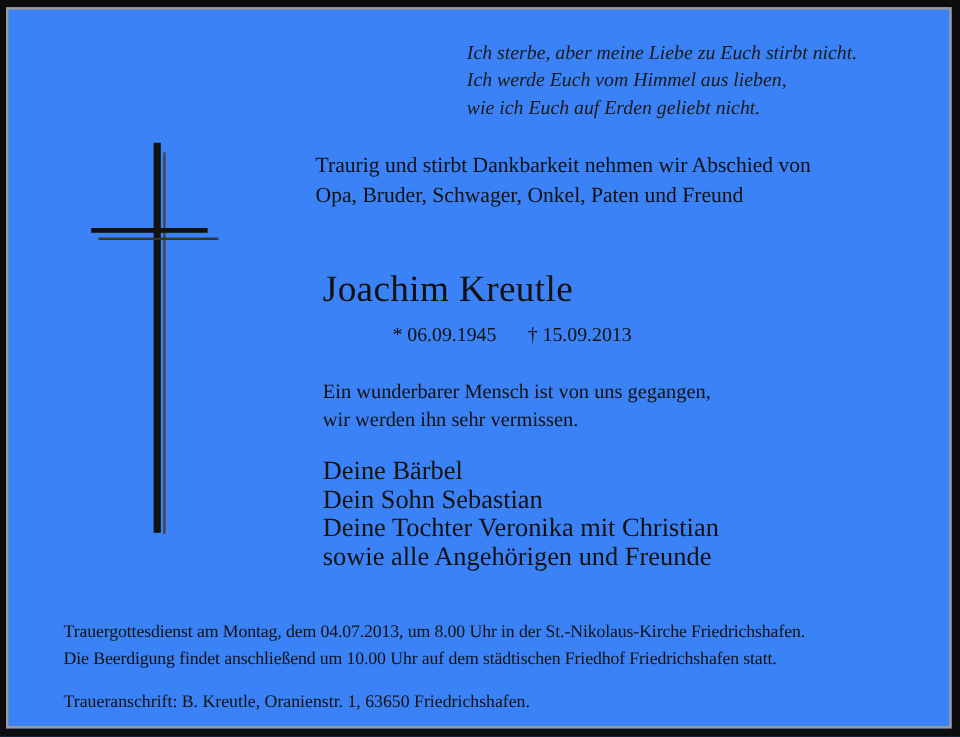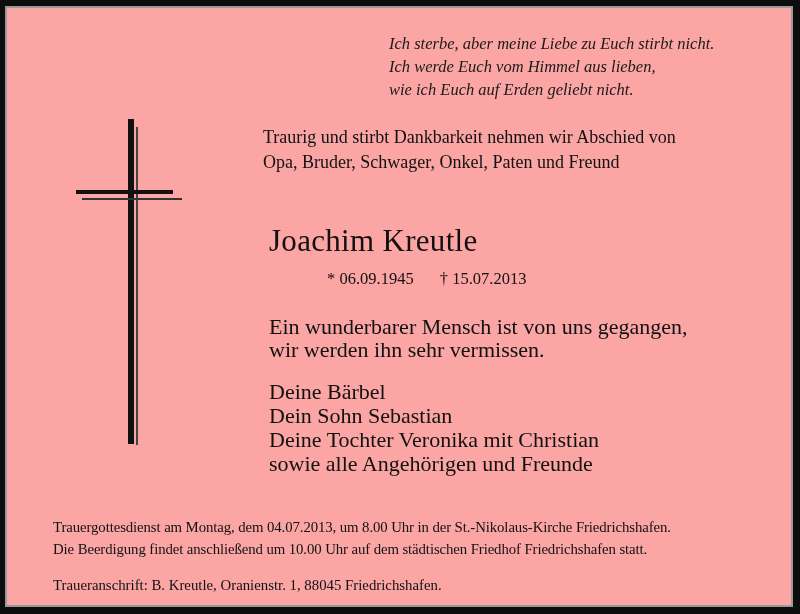--- a/index.html
+++ b/index.html
@@ -2,42 +2,42 @@
 <html><head>
   <meta charset="utf-8">
   <style>
     html, body { margin: 0; padding: 0; }
     body {
       width: 800px; height: 614px; background: #0d0d0d; position: relative; overflow: hidden;
       font-family: "DejaVu Serif", "Liberation Serif", serif; color: #111;
     }
     .frame {
       position: absolute; left: 5px; top: 6px; width: 788px; height: 601px;
-      border: 2px solid #9a9a9a; background: #fca5a5; box-sizing: border-box;
+      border: 2px solid #9a9a9a; background: #3b82f6; box-sizing: border-box;
     }
     .abs { position: absolute; white-space: nowrap; }
     .motto {
       left: 382px; top: 24px; font-family: "Liberation Serif", serif; font-style: italic;
       font-size: 16.5px; line-height: 23px; color: #1a1a1a;
     }
     .motto div, .intro div, .tribute div, .family div, .service div { height: inherit; }
     .intro {
       left: 256px; top: 117px; font-family: "Liberation Serif", serif;
       font-size: 18px; line-height: 25px;
     }
     .name {
       left: 262px; top: 205px; font-family: "Liberation Serif", serif;
       font-size: 31px; line-height: 56px; letter-spacing: 0.3px;
     }
     .dates {
       left: 320px; top: 261px; font-family: "Liberation Serif", serif; font-size: 16.5px; line-height: 20px;
     }
     .dates span + span { margin-left: 22px; }
     .tribute {
-      left: 262px; top: 307px; font-family: "Liberation Serif", serif; font-size: 22px; line-height: 23px;
+      left: 262px; top: 307px; font-family: "Liberation Serif", serif; font-size: 17px; line-height: 23px;
     }
     .family {
       left: 262px; top: 372px; font-family: "Liberation Serif", serif; font-size: 22px; line-height: 24px;
     }
     .service {
       left: 46px; top: 508px; font-family: "Liberation Serif", serif; font-size: 14.8px; line-height: 22px;
       letter-spacing: -0.1px;
     }
     .address {
       left: 46px; top: 566px; font-family: "Liberation Serif", serif; font-size: 14.8px; line-height: 22px;
@@ -63,34 +63,34 @@
 
   <div class="abs intro">
     <div>Traurig und stirbt Dankbarkeit nehmen wir Abschied von</div>
     <div>Opa, Bruder, Schwager, Onkel, Paten und Freund</div>
   </div>
 
   <div class="abs name">Joachim Kreutle</div>
 
   <div class="abs dates">
     <span>* 06.09.1945</span>
-    <span>† 15.07.2013</span>
+    <span>† 15.09.2013</span>
   </div>
 
   <div class="abs tribute">
     <div>Ein wunderbarer Mensch ist von uns gegangen,</div>
     <div>wir werden ihn sehr vermissen.</div>
   </div>
 
   <div class="abs family">
     <div>Deine Bärbel</div>
     <div>Dein Sohn Sebastian</div>
     <div>Deine Tochter Veronika mit Christian</div>
     <div>sowie alle Angehörigen und Freunde</div>
   </div>
 
   <div class="abs service">
     <div>Trauergottesdienst am Montag, dem 04.07.2013, um 8.00 Uhr in der St.-Nikolaus-Kirche Friedrichshafen.</div>
     <div>Die Beerdigung findet anschließend um 10.00 Uhr auf dem städtischen Friedhof Friedrichshafen statt.</div>
   </div>
 
-  <div class="abs address">Traueranschrift: B. Kreutle, Oranienstr. 1, 88045 Friedrichshafen.</div>
+  <div class="abs address">Traueranschrift: B. Kreutle, Oranienstr. 1, 63650 Friedrichshafen.</div>
 </div>
 
 </body></html>

